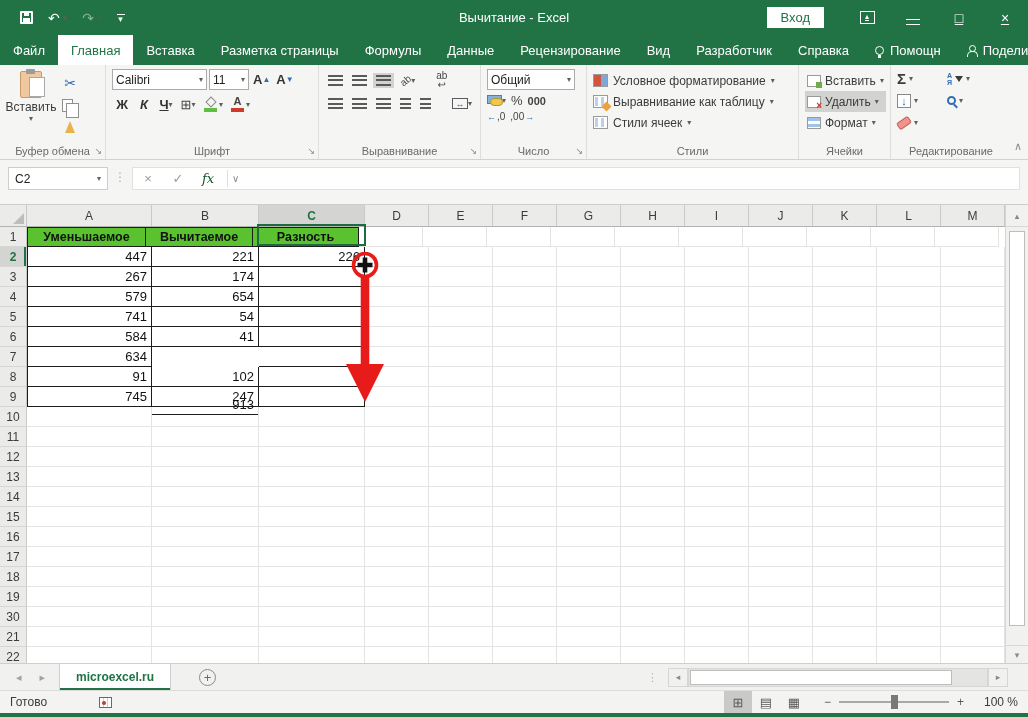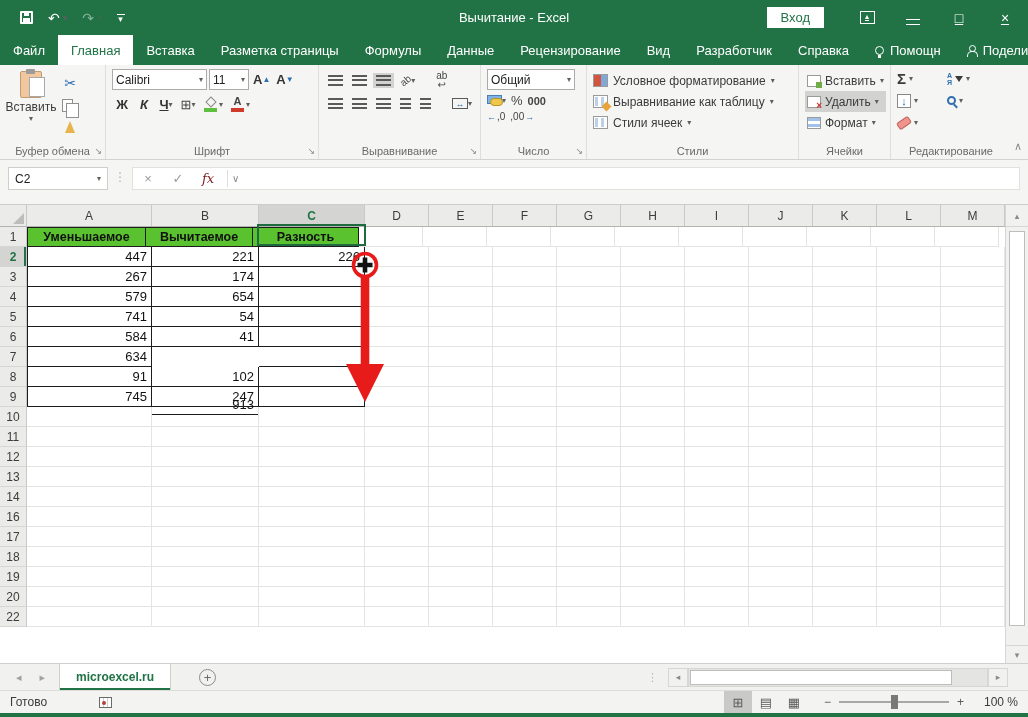--- a/index.html
+++ b/index.html
@@ -128,21 +128,21 @@
   .collapse{position:absolute;right:6px;bottom:6px;color:#8a8a88;font-size:11px;}
 
   
   .fbar{position:absolute;left:0;top:160px;width:1028px;height:45px;background:var(--ribbon-bg);
     border-bottom:1px solid #cfcdcb;display:flex;align-items:flex-start;padding:7px 8px 0 8px;}
   .namebox{width:100px;height:23px;background:#fff;border:1px solid #d0cecc;display:flex;align-items:center;
     font-size:12px;color:#222;padding:0 6px;justify-content:space-between;}
   .fdots{color:#b0aeac;font-size:12px;margin:3px 6px 0 6px;}
   .fstrip{flex:1;height:23px;background:#fff;border:1px solid #e3e1df;display:flex;align-items:center;}
   .fbtn{width:30px;text-align:center;color:#9a9a98;font-size:13px;}
-  .fbtn.fx{font-family:"DejaVu Serif",serif;font-style:italic;color:#7f1d1d;}
+  .fbtn.fx{font-family:"DejaVu Serif",serif;font-style:italic;color:#14532d;}
   .fdiv{width:1px;height:17px;background:#e0dedc;margin:0 4px;}
   .ftext{font-size:13px;color:#222;padding-left:6px;flex:1;}
   .fchev{color:#8a8a88;font-size:10px;padding-right:8px;}
 
   
   .gridwrap{position:absolute;left:0;top:205px;width:1028px;height:458px;background:#fff;overflow:hidden;}
   .colrow{display:flex;height:22px;border-bottom:1px solid #b3b3b1;background:#ebebe9;width:1005px;}
   .corner{width:27px;height:100%;border-right:1px solid #c9c9c7;position:relative;background:#ebebe9;}
   .corner:after{content:"";position:absolute;right:2px;bottom:2px;
     border-left:11px solid transparent;border-bottom:11px solid #bdbdbb;}
@@ -749,20 +749,36 @@
           <div class="cell" style="width: 64px;"></div>
           <div class="cell" style="width: 64px;"></div>
           <div class="cell" style="width: 64px;"></div>
           <div class="cell" style="width: 64px;"></div>
           <div class="cell" style="width: 64px;"></div>
           <div class="cell" style="width: 64px;"></div>
           <div class="cell" style="width: 64px;"></div>
           <div class="cell" style="width: 64px;"></div>
         </div>
         <div class="grow">
+          <div class="rowhead">15</div>
+          <div class="cell" style="width: 125px;"></div>
+          <div class="cell" style="width: 107px;"></div>
+          <div class="cell" style="width: 106px;"></div>
+          <div class="cell" style="width: 64px;"></div>
+          <div class="cell" style="width: 64px;"></div>
+          <div class="cell" style="width: 64px;"></div>
+          <div class="cell" style="width: 64px;"></div>
+          <div class="cell" style="width: 64px;"></div>
+          <div class="cell" style="width: 64px;"></div>
+          <div class="cell" style="width: 64px;"></div>
+          <div class="cell" style="width: 64px;"></div>
+          <div class="cell" style="width: 64px;"></div>
+          <div class="cell" style="width: 64px;"></div>
+        </div>
+        <div class="grow">
           <div class="rowhead">16</div>
           <div class="cell" style="width: 125px;"></div>
           <div class="cell" style="width: 107px;"></div>
           <div class="cell" style="width: 106px;"></div>
           <div class="cell" style="width: 64px;"></div>
           <div class="cell" style="width: 64px;"></div>
           <div class="cell" style="width: 64px;"></div>
           <div class="cell" style="width: 64px;"></div>
           <div class="cell" style="width: 64px;"></div>
           <div class="cell" style="width: 64px;"></div>
@@ -813,21 +829,37 @@
           <div class="cell" style="width: 64px;"></div>
           <div class="cell" style="width: 64px;"></div>
           <div class="cell" style="width: 64px;"></div>
           <div class="cell" style="width: 64px;"></div>
           <div class="cell" style="width: 64px;"></div>
           <div class="cell" style="width: 64px;"></div>
           <div class="cell" style="width: 64px;"></div>
           <div class="cell" style="width: 64px;"></div>
         </div>
         <div class="grow">
-          <div class="rowhead">20</div>
+          <div class="rowhead">30</div>
+          <div class="cell" style="width: 125px;"></div>
+          <div class="cell" style="width: 107px;"></div>
+          <div class="cell" style="width: 106px;"></div>
+          <div class="cell" style="width: 64px;"></div>
+          <div class="cell" style="width: 64px;"></div>
+          <div class="cell" style="width: 64px;"></div>
+          <div class="cell" style="width: 64px;"></div>
+          <div class="cell" style="width: 64px;"></div>
+          <div class="cell" style="width: 64px;"></div>
+          <div class="cell" style="width: 64px;"></div>
+          <div class="cell" style="width: 64px;"></div>
+          <div class="cell" style="width: 64px;"></div>
+          <div class="cell" style="width: 64px;"></div>
+        </div>
+        <div class="grow">
+          <div class="rowhead">21</div>
           <div class="cell" style="width: 125px;"></div>
           <div class="cell" style="width: 107px;"></div>
           <div class="cell" style="width: 106px;"></div>
           <div class="cell" style="width: 64px;"></div>
           <div class="cell" style="width: 64px;"></div>
           <div class="cell" style="width: 64px;"></div>
           <div class="cell" style="width: 64px;"></div>
           <div class="cell" style="width: 64px;"></div>
           <div class="cell" style="width: 64px;"></div>
           <div class="cell" style="width: 64px;"></div>

